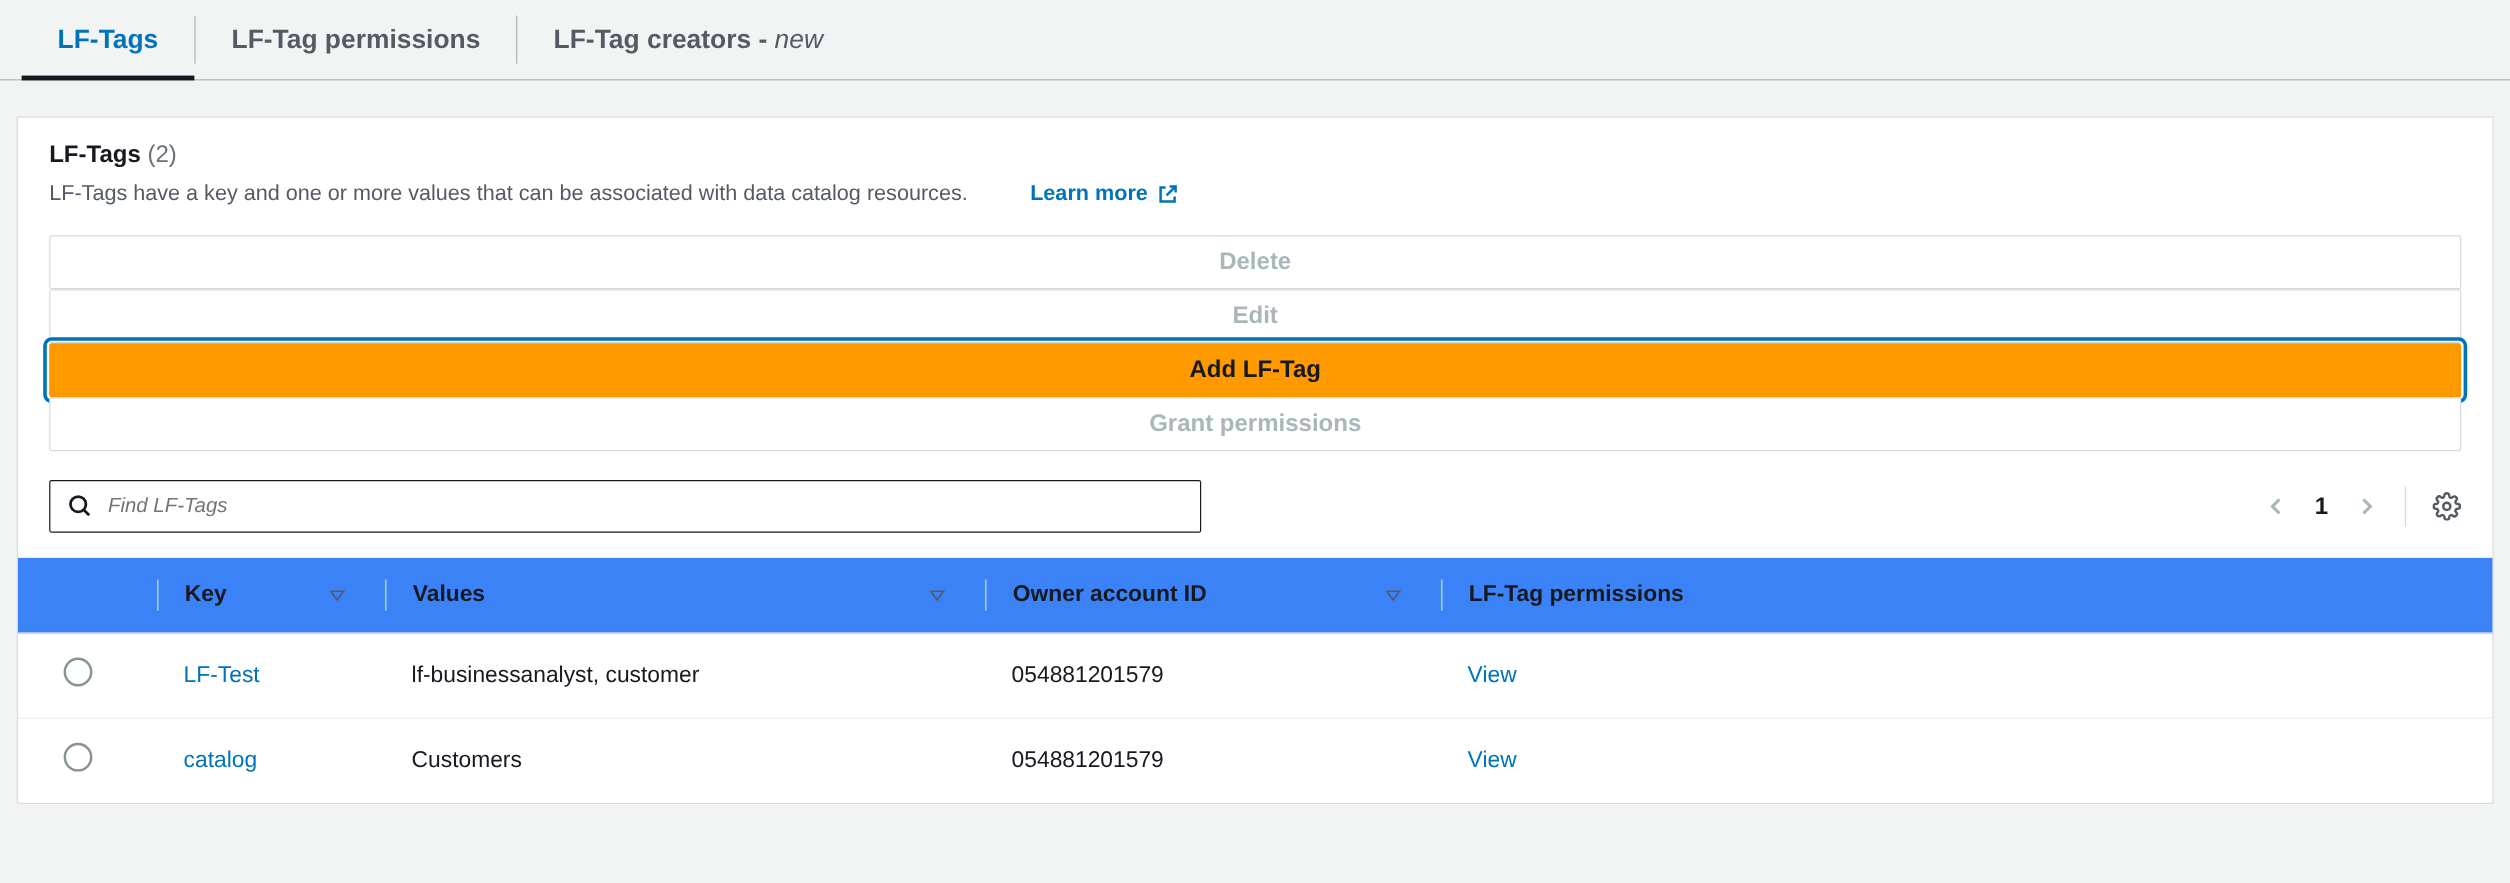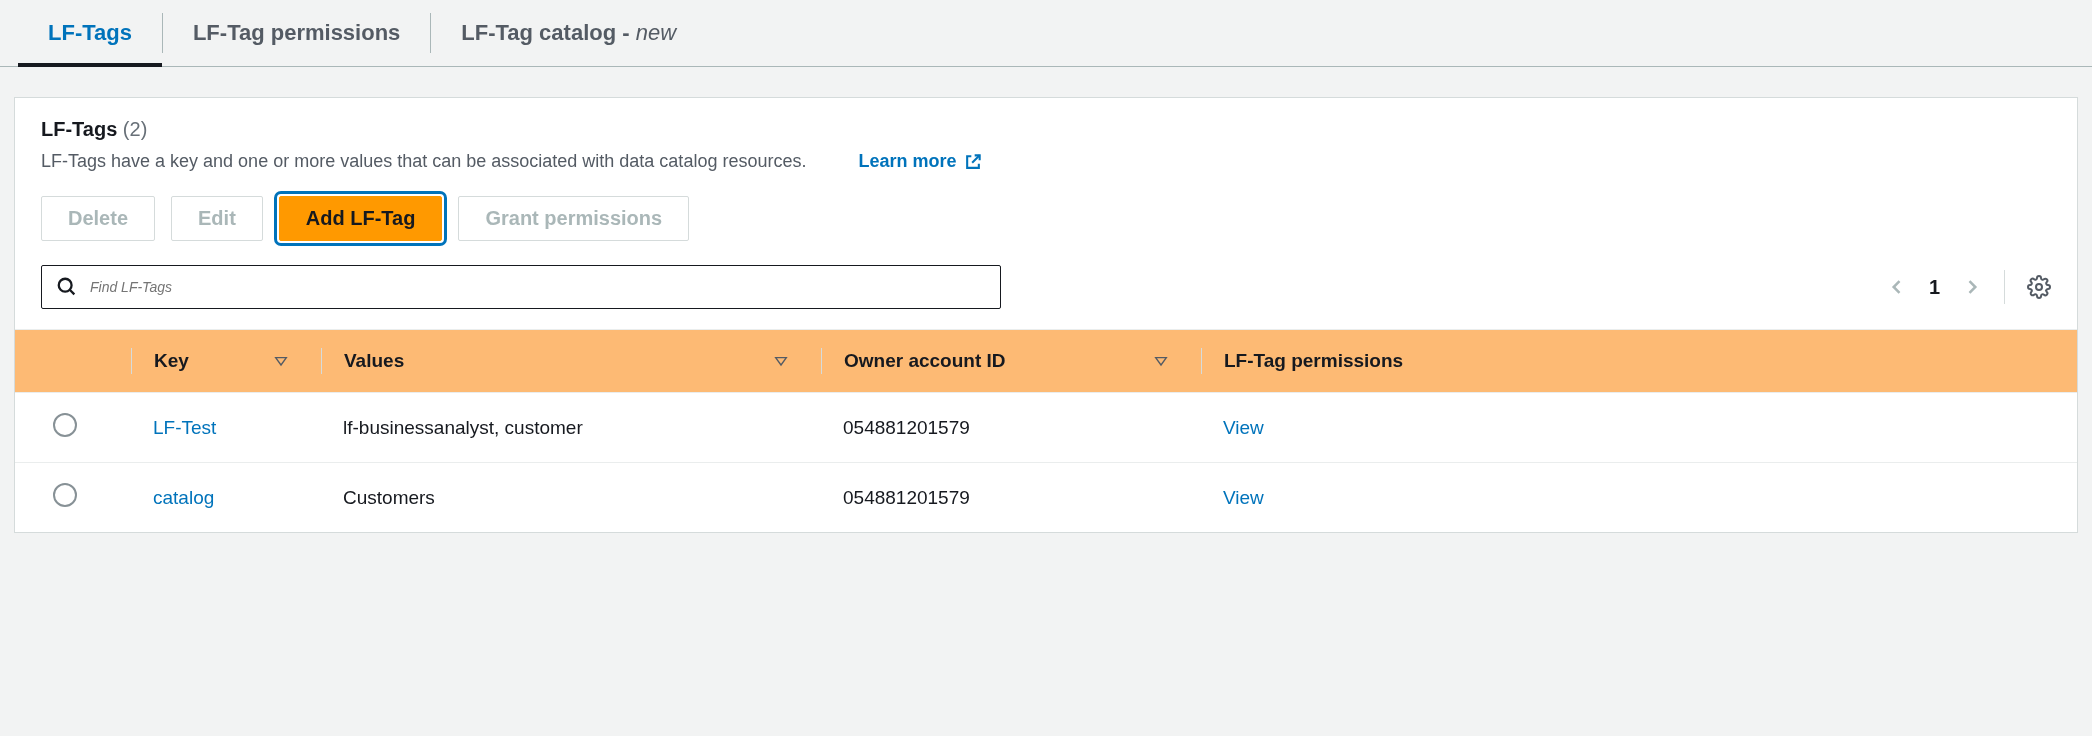--- a/index.html
+++ b/index.html
@@ -31,21 +31,21 @@
   
   .panel { margin: 30px 14px 0 14px; border: 1px solid #d5dbdb; background: #fff; }
   .panel-header { padding: 20px 26px 10px 26px; }
   .title { font-size: 20px; font-weight: 700; }
   .title .count { color: #687078; font-weight: 400; }
   .subtitle { font-size: 18px; color: #545b64; margin-top: 10px; }
   .learn-more { color: #0073bb; font-weight: 700; text-decoration: none; display: inline-flex; align-items: center; gap: 6px; padding-left: 47px; }
   .ext-icon { width: 20px; height: 20px; }
 
   
-  .buttons-row { display: flex; gap: 16px; padding: 14px 26px 18px 26px; }
+  .buttons-row { display: flex; padding: 14px 26px 18px 26px; flex-direction: column; }
   .btn {
     padding: 10px 26px;
     font-size: 20px;
     font-weight: 700;
     border: 1px solid #545b64;
     background: #fff;
     color: #545b64;
     cursor: pointer;
     border-radius: 2px;
   }
@@ -59,34 +59,34 @@
   }
 
   
   .tools-row { display: flex; align-items: center; padding: 6px 26px 20px 26px; gap: 30px; }
   .search {
     flex: 0 0 960px;
     display: flex; align-items: center; gap: 12px;
     border: 1px solid #16191f; padding: 10px 14px; border-radius: 2px;
   }
   .search input {
-    border: none; outline: none; font-size: 14px; font-style: italic; color: #4c1d95; flex: 1;
+    border: none; outline: none; font-size: 17px; font-style: italic; color: #4c1d95; flex: 1;
   }
   .pager { margin-left: auto; display: flex; align-items: center; gap: 22px; }
   .pager-btn { width: 20px; height: 20px; color: #aab7b8; cursor: pointer; }
   .pager-num { font-size: 20px; font-weight: 700; }
   .pager-sep { width: 1px; height: 34px; background: #d5dbdb; }
   .gear { width: 24px; height: 24px; color: #545b64; cursor: pointer; }
 
   
   .table { width: 100%; border-collapse: collapse; }
   .table thead th {
     text-align: left; font-size: 19px; font-weight: 700; color: #16191f;
     padding: 18px 16px; border-top: 1px solid #eaeded; border-bottom: 1px solid #eaeded;
-    background: #fdba74;
+    background: #3b82f6;
   }
   .col-sel { width: 100px; }
   .col-key { width: 190px; }
   .col-vals { width: 500px; }
   .col-owner { width: 380px; }
   .th-inner { display: flex; align-items: center; justify-content: space-between; border-left: 1px solid #d5dbdb; padding-left: 22px; height: 26px; }
   thead th:first-child .th-inner { border-left: none; }
   .sort-icon { width: 16px; height: 16px; color: #545b64; }
 
   .table tbody td {
@@ -103,21 +103,21 @@
 <body>
 
 <div class="page">
 
   <div class="tabs-bar">
     <div class="tab active">LF-Tags</div>
     <div class="tab-sep"></div>
     <div class="tab">LF-Tag permissions</div>
     <div class="tab-sep"></div>
     <div class="tab">
-      <span>LF-Tag catalog - </span><span class="new">new</span>
+      <span>LF-Tag creators - </span><span class="new">new</span>
     </div>
   </div>
 
   <div class="panel">
     <div class="panel-header">
       <div class="title">
         <span>LF-Tags</span>
         <span class="count">(2)</span>
       </div>
       <div class="subtitle">

